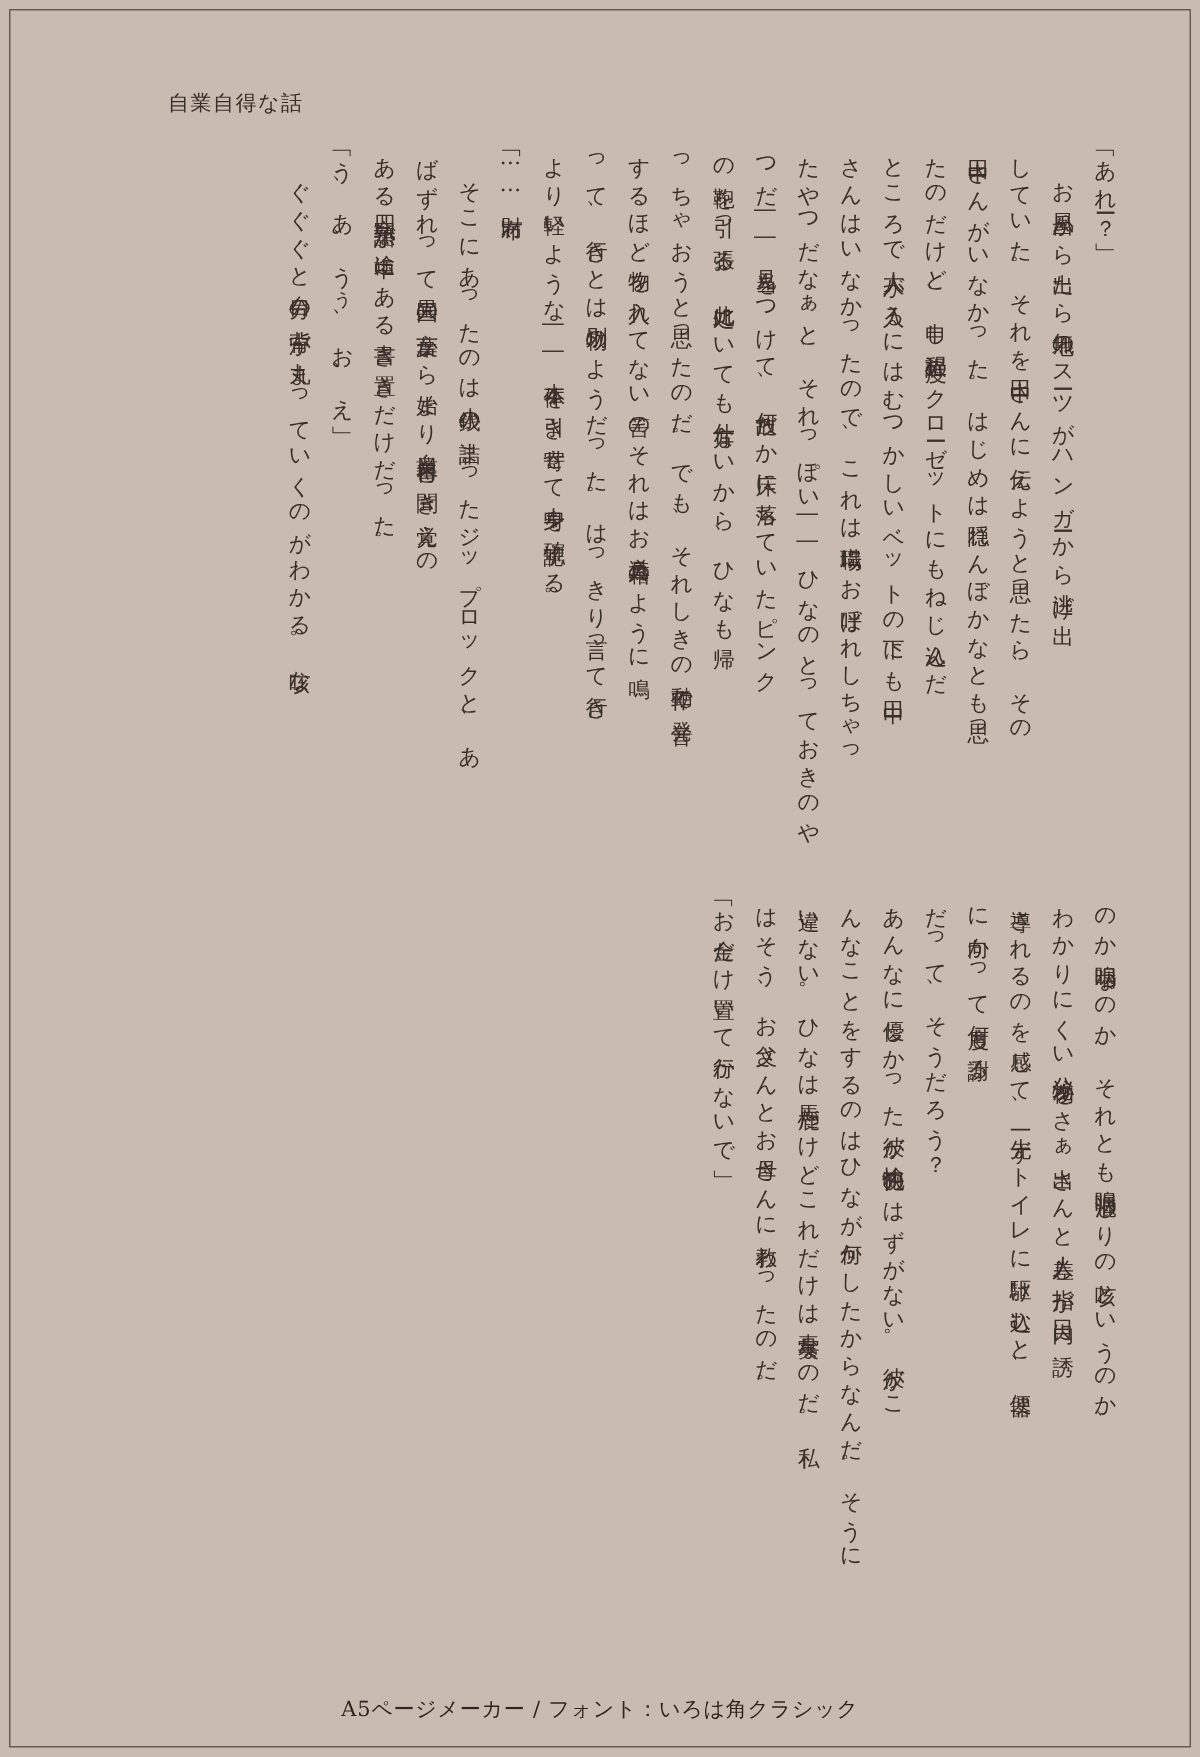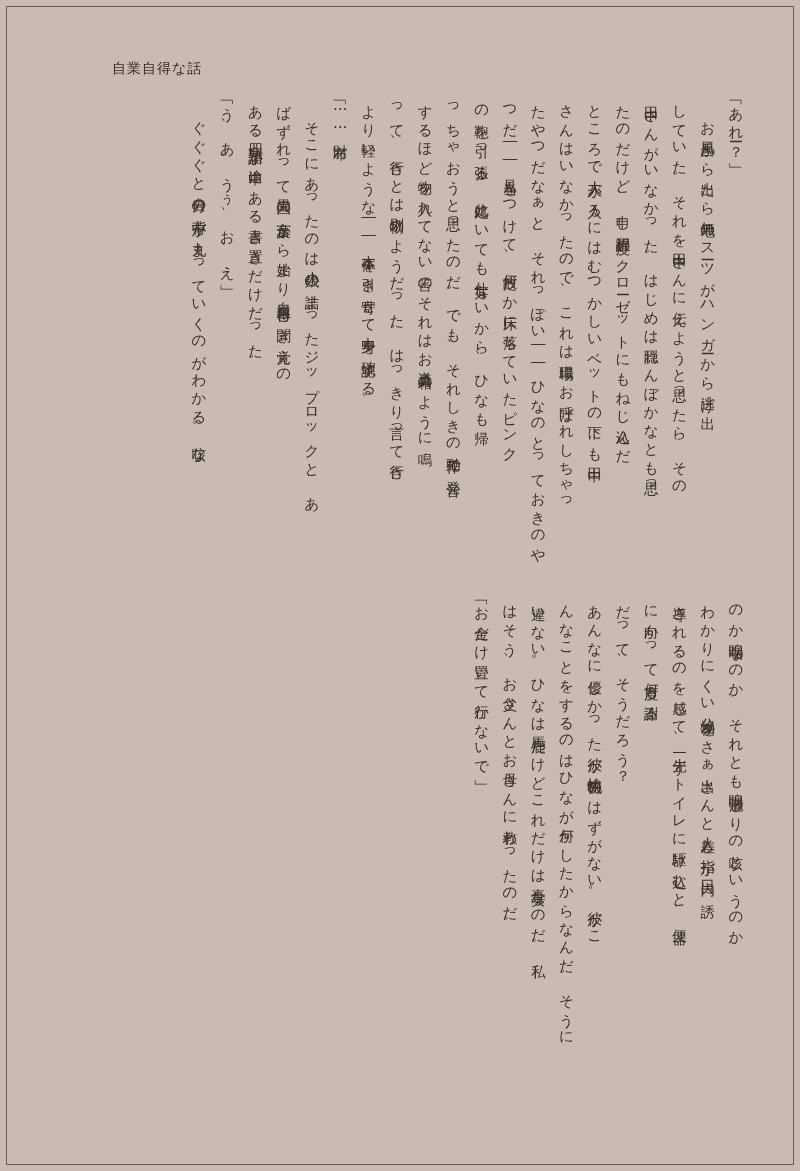--- a/index.html
+++ b/index.html
@@ -135,14 +135,15 @@
       <div class="vcol">だって、そうだろう？</div>
       <div class="vcol">あんなに優しかった彼が愉快犯のはずがない。彼がこ</div>
       <div class="vcol">んなことをするのはひなが何かしたからなんだ。そうに</div>
       <div class="vcol">違いない。ひなは馬鹿だけどこれだけは真実なのだ。私</div>
       <div class="vcol">はそう、お父さんとお母さんに教わったのだ。</div>
       <div class="vcol">「お金だけ置いて行かないで」</div>
     </div>
 
   </div>
 
+  <div class="footer">A5ページメーカー / フォント：いろは角クラシック</div>
 
 </div>
 
 </body></html>

